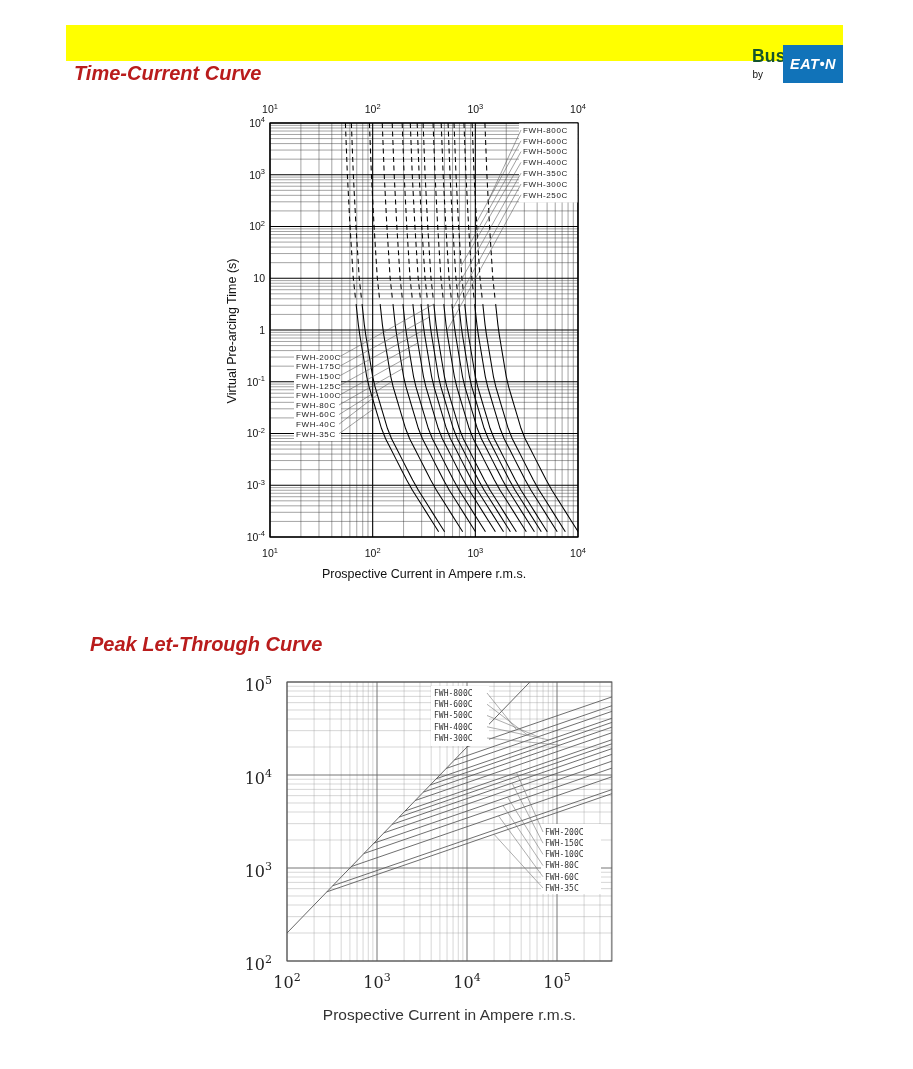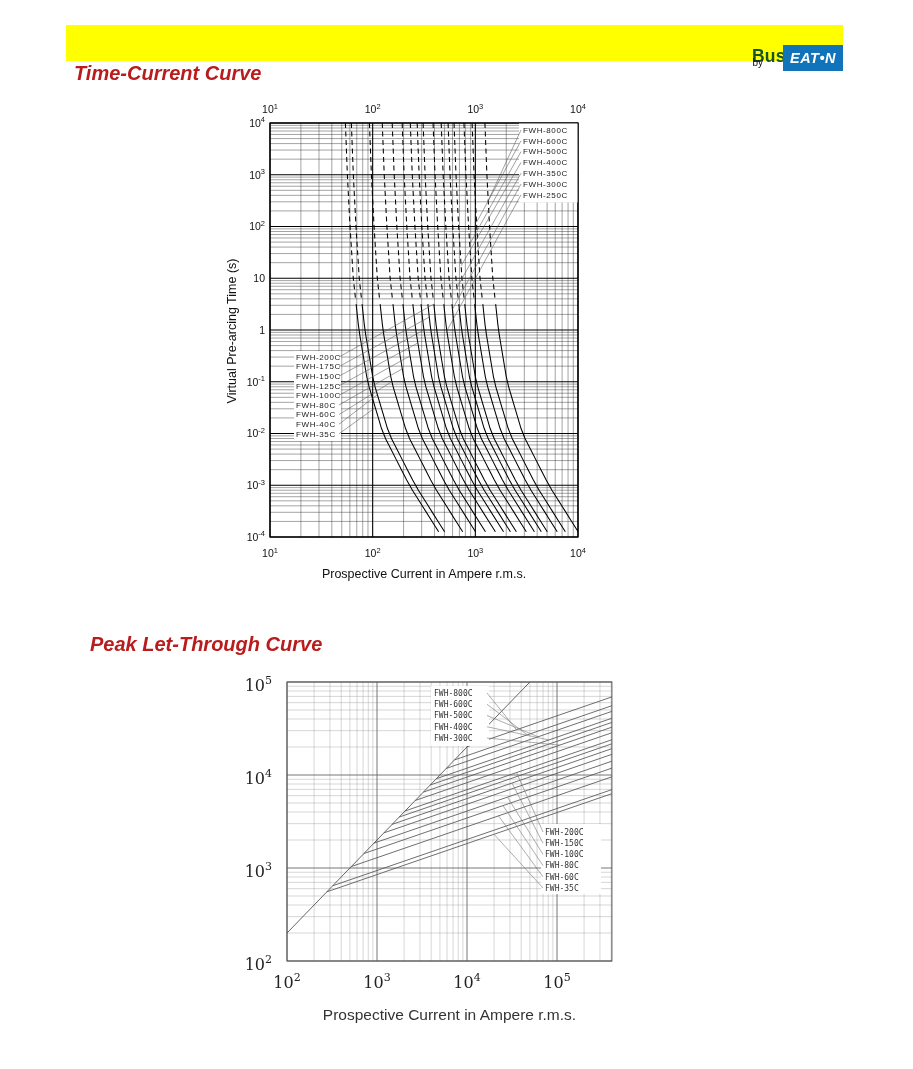--- a/index.html
+++ b/index.html
@@ -3,21 +3,21 @@
 <meta charset="utf-8">
 <style>
   html,body{margin:0;padding:0;background:#fff;}
   #page{position:relative;width:913px;height:1069px;background:#ffffff;overflow:hidden;
         font-family:"Liberation Sans",sans-serif;}
   .abs{position:absolute;}
   #banner{left:66px;top:25px;width:777px;height:36px;background:#FFFF00;}
   #brand{right:70px;top:26px;font-size:17.5px;font-weight:bold;color:#14532d;letter-spacing:0.2px;margin-top:20px;}
   #bywrap{right:70px;top:45px;display:flex;align-items:flex-end;gap:20px;}
   #byline{font-size:10px;color:#111;padding-bottom:3px;}
-  #eaton-logo{width:60px;height:26px;background:#1173B9;color:#fff;display:flex;
+  #eaton-logo{width:60px;height:38px;background:#1173B9;color:#fff;display:flex;
               align-items:center;justify-content:center;font-weight:bold;font-style:italic;
               font-size:14.5px;letter-spacing:0.5px;text-align:center;}
   .section-title{font-size:20px;font-weight:bold;color:#b91c1c;font-style:italic;}
   #title1{left:74px;top:62px;}
   #title2{left:90px;top:633px;}
   .axis-title-1{font-size:12.5px;color:#111;}
   #xlabel1{left:270px;top:567px;width:308px;text-align:center;}
   #ylabel1{left:232px;top:331px;transform:translate(-50%,-50%) rotate(-90deg);white-space:nowrap;}
   .axis-title-2{font-size:15.5px;color:#333;}
   #xlabel2{left:262px;top:1006px;width:375px;text-align:center;}

